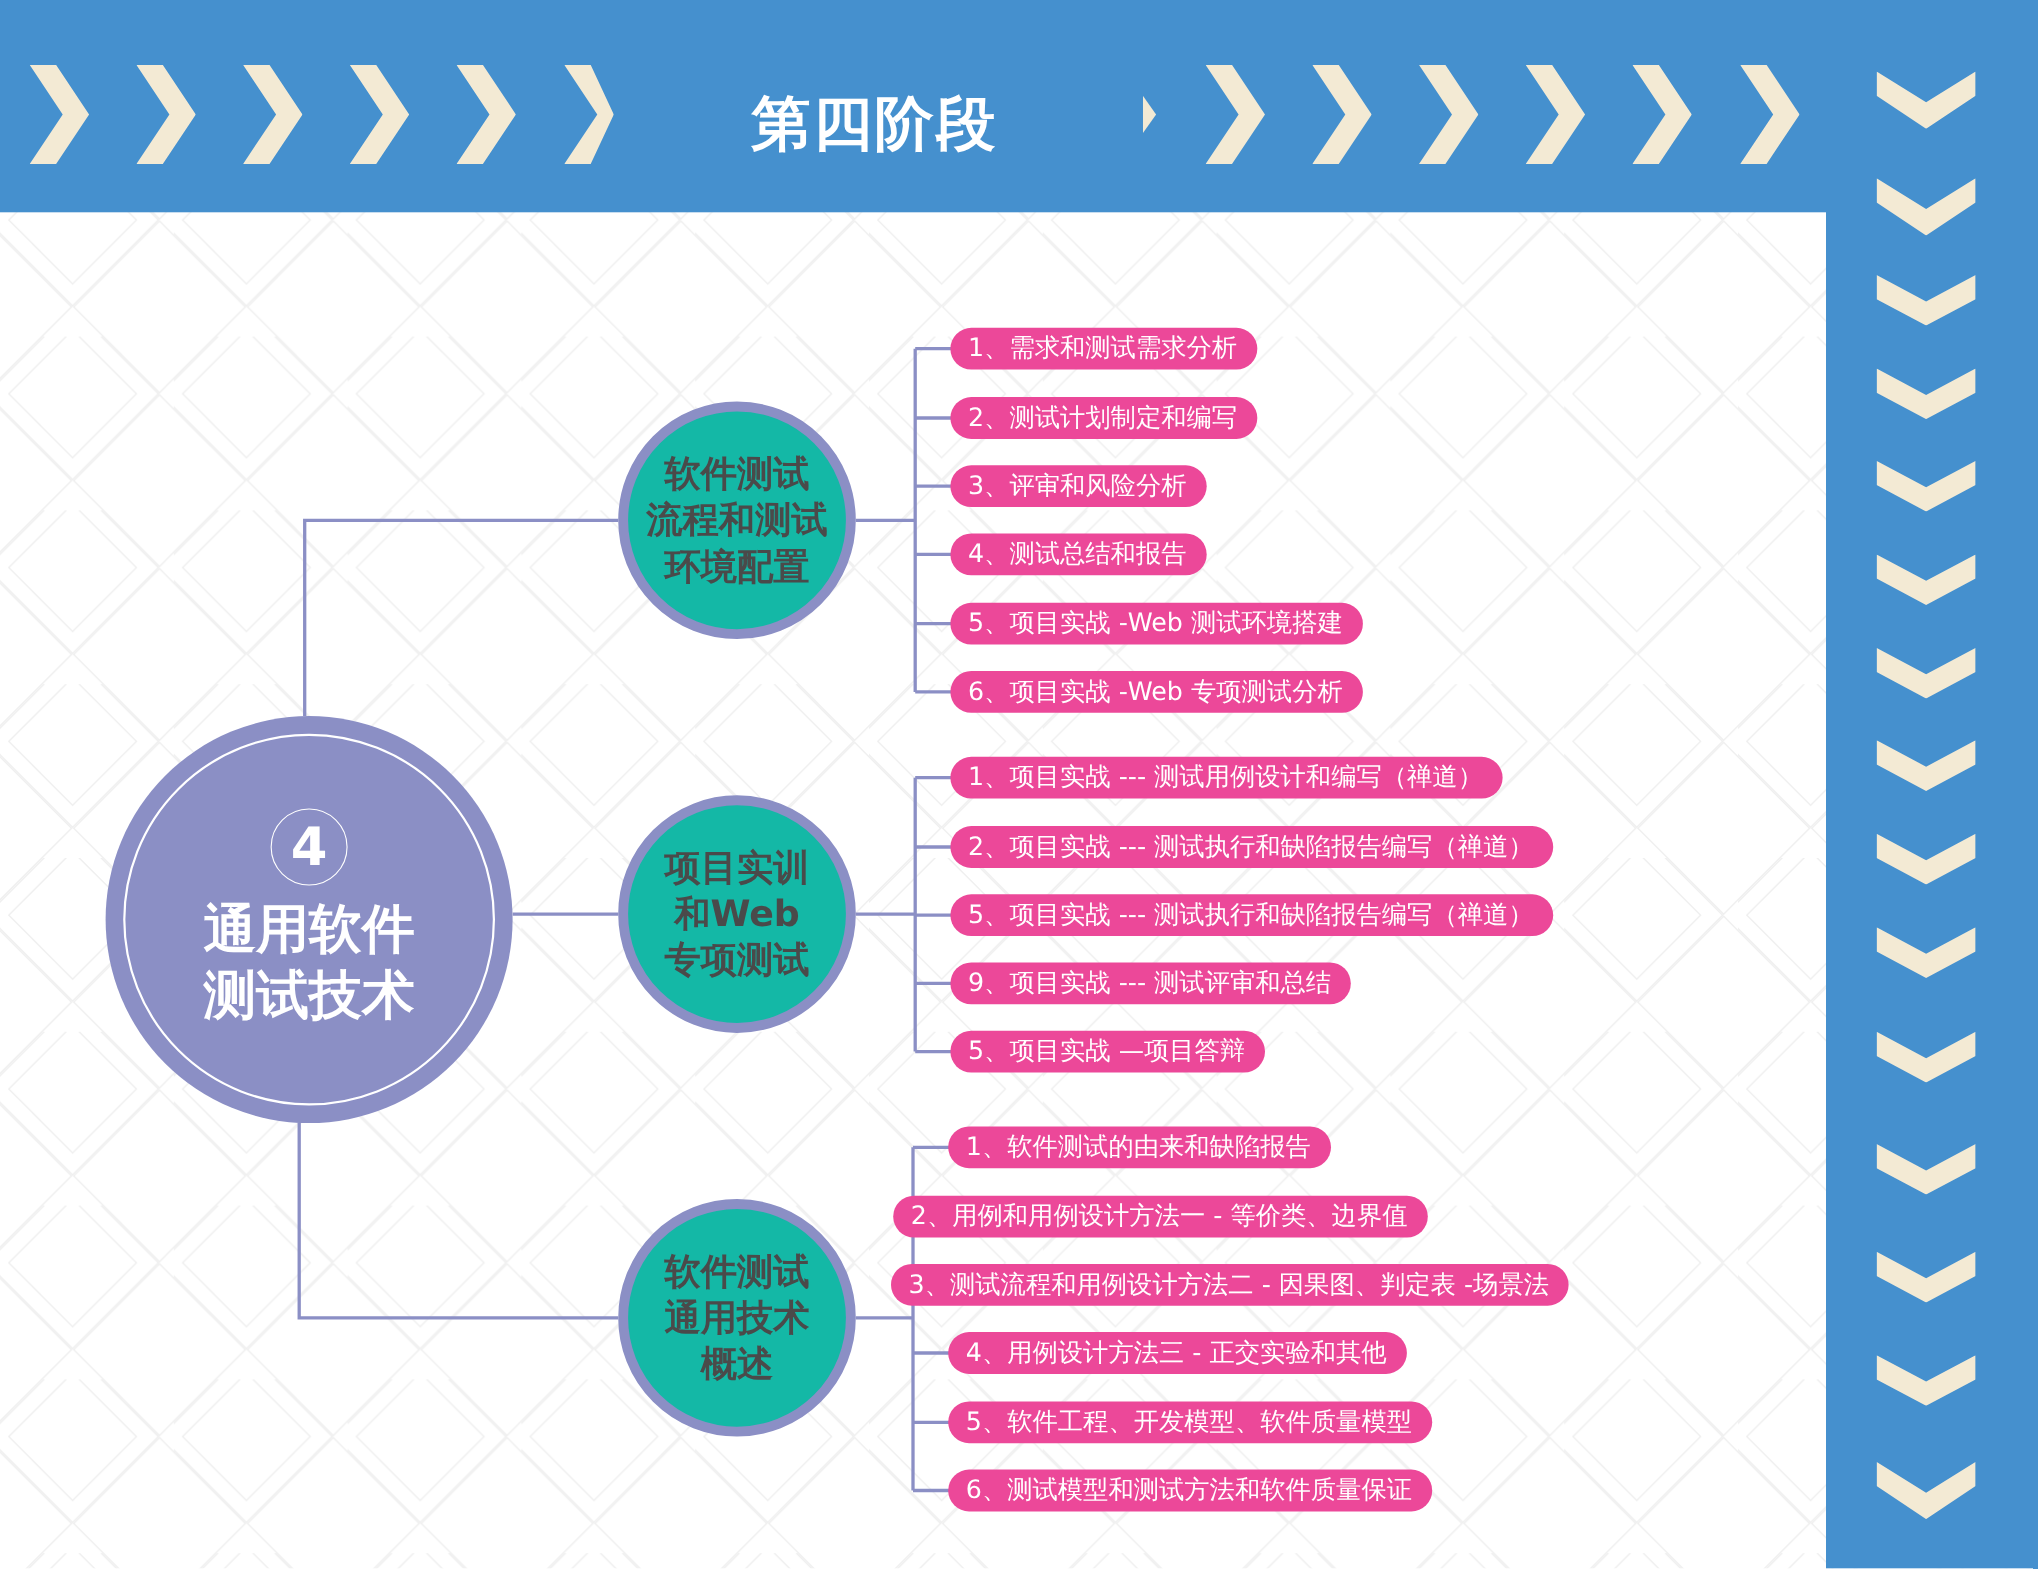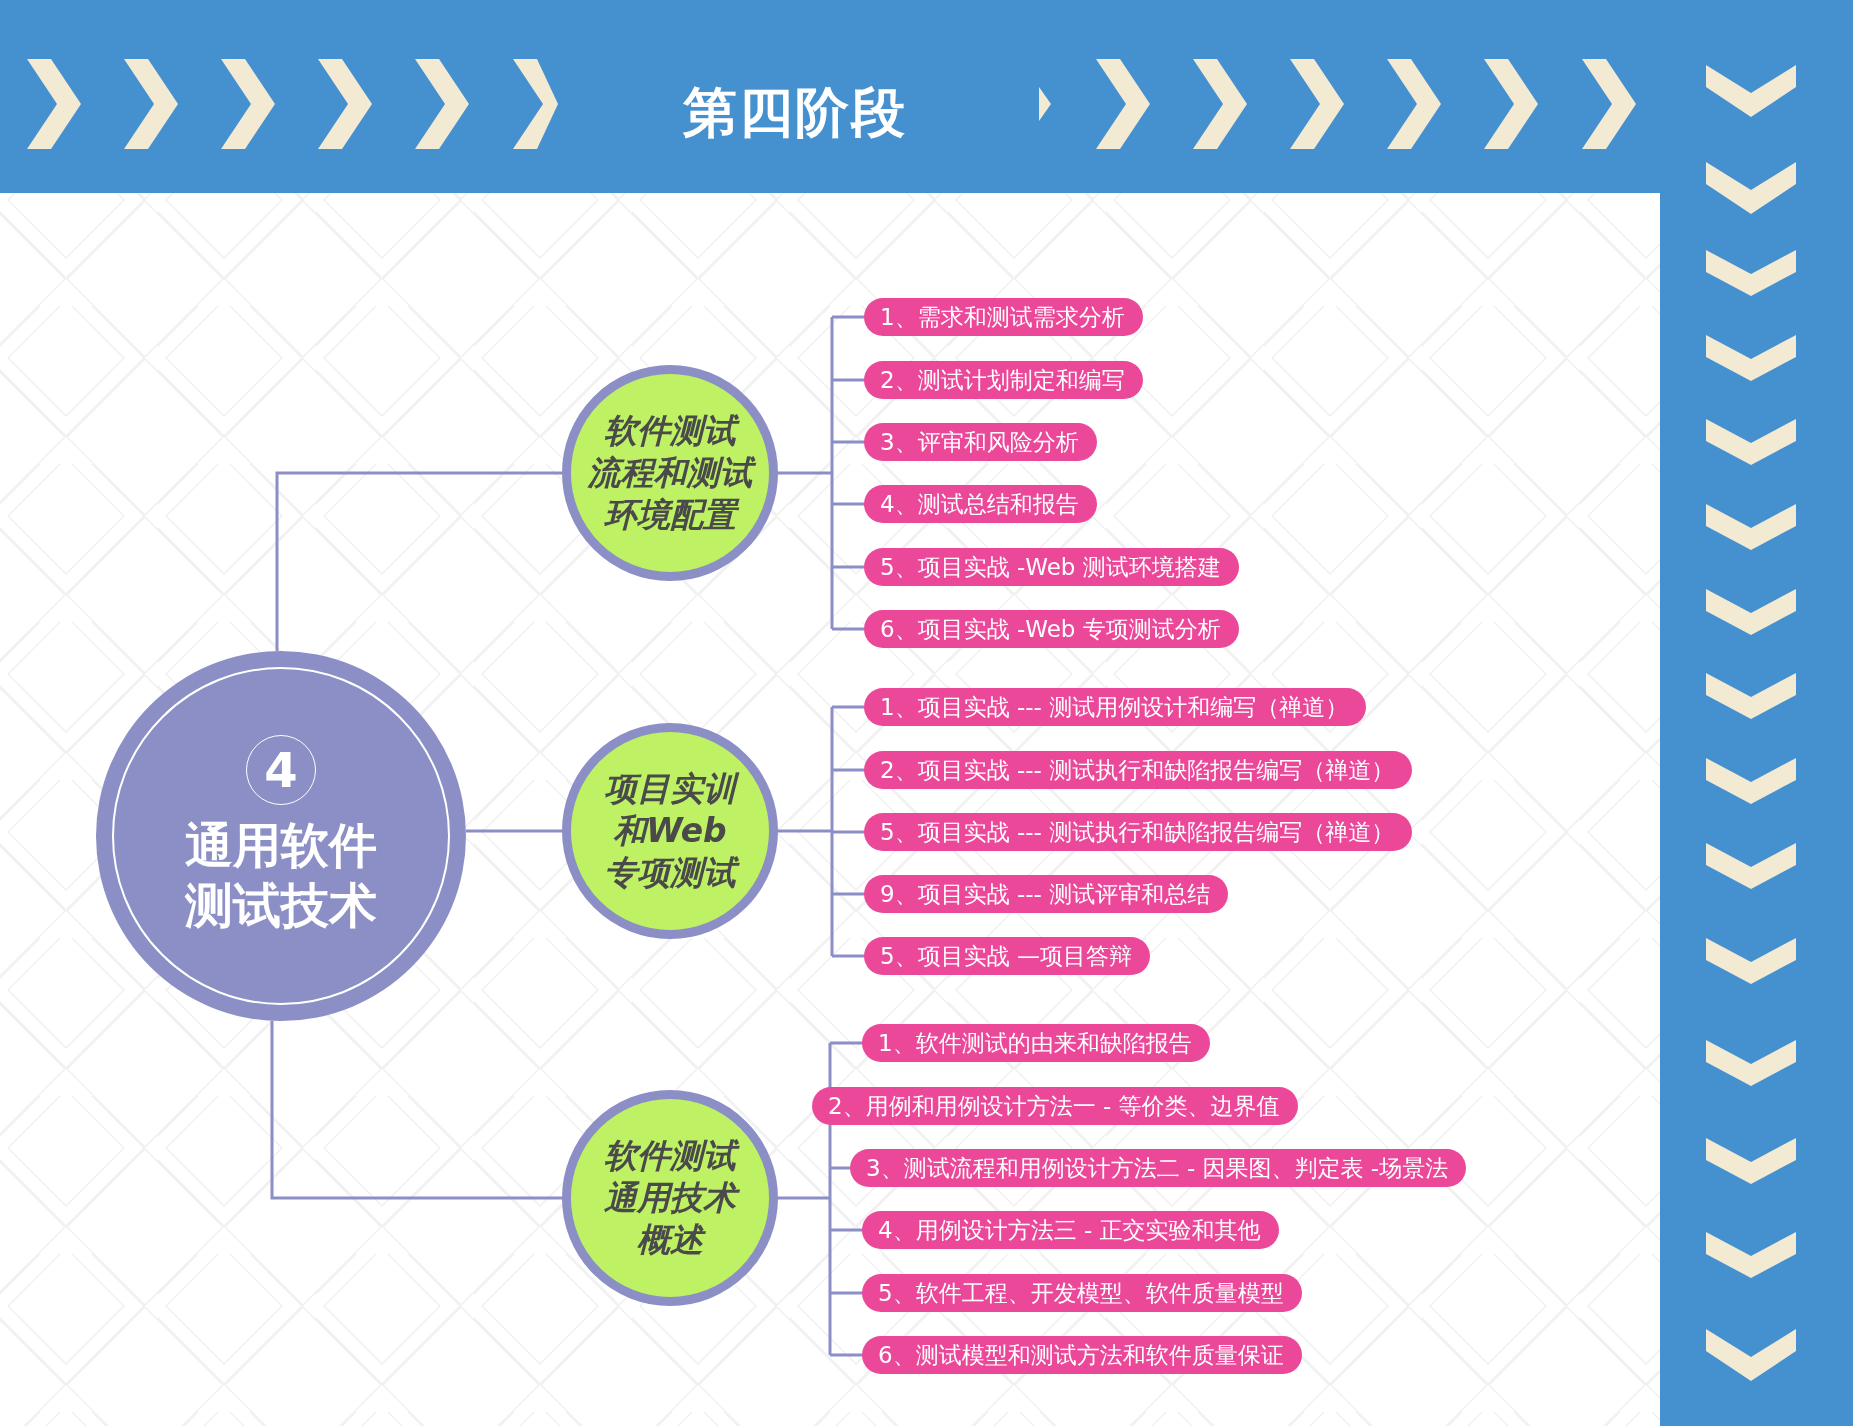--- a/index.html
+++ b/index.html
@@ -36,22 +36,22 @@
     font-size: 48px; font-weight: bold; line-height: 68px; text-align: center;
   }
   .hub-title {
     position: absolute; left: 0; top: 164px; width: 370px;
     color: #ffffff; font-size: 48px; font-weight: bold; line-height: 60px;
     text-align: center; white-space: pre-line;
   }
 
   .branch-node {
     position: absolute; width: 216px; height: 216px; border-radius: 50%;
-    background: #bef264; border: 9px solid #8b8fc5; z-index: 5;
-    display: flex; align-items: center; justify-content: center; font-style: italic;
+    background: #14b8a6; border: 9px solid #8b8fc5; z-index: 5;
+    display: flex; align-items: center; justify-content: center;
   }
   .branch-label {
     color: #4a4a4a; font-size: 33px; font-weight: bold; line-height: 42px;
     text-align: center; white-space: pre-line;
   }
 
   .pill {
     position: absolute; height: 38px; padding: 0 18px 0 16px; border-radius: 19px;
     background: #ec4899; color: #ffffff; font-size: 23px; line-height: 38px;
     white-space: nowrap; z-index: 5;
@@ -236,16 +236,16 @@
 <div class="pill" style="left:864px;top:610px">6、项目实战 -Web 专项测试分析</div>
 
 <div class="pill" style="left:864px;top:688px">1、项目实战 --- 测试用例设计和编写（禅道）</div>
 <div class="pill" style="left:864px;top:751px">2、项目实战 --- 测试执行和缺陷报告编写（禅道）</div>
 <div class="pill" style="left:864px;top:813px">5、项目实战 --- 测试执行和缺陷报告编写（禅道）</div>
 <div class="pill" style="left:864px;top:875px">9、项目实战 --- 测试评审和总结</div>
 <div class="pill" style="left:864px;top:937px">5、项目实战 —项目答辩</div>
 
 <div class="pill" style="left:862px;top:1024px">1、软件测试的由来和缺陷报告</div>
 <div class="pill" style="left:812px;top:1087px">2、用例和用例设计方法一 - 等价类、边界值</div>
-<div class="pill" style="left:850px;top:1149px">3、测试流程和用例设计方法二 - 因果图、判定表 -场景法</div>
+<div class="pill" style="left:810px;top:1149px">3、测试流程和用例设计方法二 - 因果图、判定表 -场景法</div>
 <div class="pill" style="left:862px;top:1211px">4、用例设计方法三 - 正交实验和其他</div>
 <div class="pill" style="left:862px;top:1274px">5、软件工程、开发模型、软件质量模型</div>
 <div class="pill" style="left:862px;top:1336px">6、测试模型和测试方法和软件质量保证</div>
 
 </body></html>

